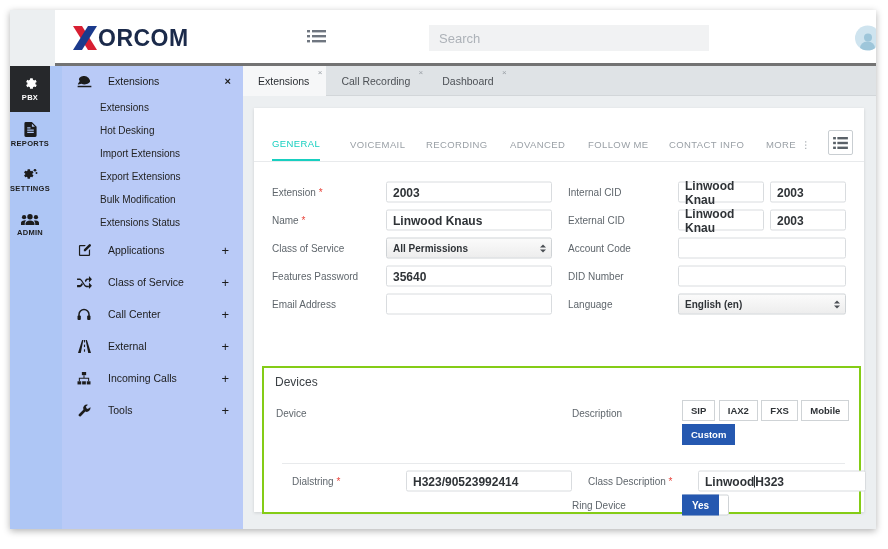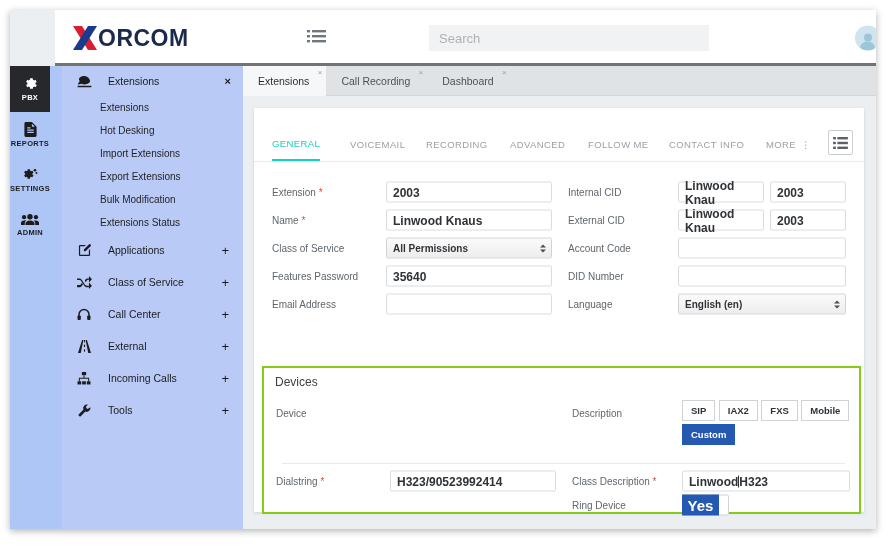--- a/index.html
+++ b/index.html
@@ -218,21 +218,21 @@
   .tbtn.first { margin-left: 0; }
   .tbtn.on { background: #2558b0; border-color: #2558b0; color: #fff; }
   .toggle {
     position: absolute; top: 50%; transform: translateY(-50%);
     height: 21px; width: 47px; border: 1px solid #cfd3d6;
     background: #fff; border-radius: 2px; cursor: pointer;
     display: flex; align-items: center;
   }
   .toggle .tg-on {
     height: 21px; width: 37px; background: #2558b0; color: #fff;
-    font-size: 15px; font-weight: bold;
+    font-size: 10px; font-weight: bold;
     display: flex; align-items: center; justify-content: center;
     margin: -1px 0 -1px -1px;
   }
   .caret-txt { position: relative; }
   .caret-txt:after {
     content: ""; display: inline-block; width: 1px; height: 12px;
     background: #2f3337; vertical-align: -2px;
   }
 </style>
 </head>
@@ -559,21 +559,21 @@
             <span class="tbtn">IAX2</span>
             <span class="tbtn">FXS</span>
             <span class="tbtn">Mobile</span>
             <br>
             <span class="tbtn on first" style="margin-top:3px">Custom</span>
           </div>
         </div>
 
         <div class="dev-divider"></div>
 
-        <div class="frow" style="position:absolute; left:0; top:100px; width:593px; height:26px">
+        <div class="frow" style="position:absolute; left:16px; top:100px; width:593px; height:26px">
           <span class="lbl" style="left:12px"><span>Dialstring</span> <span class="req">*</span></span>
           <div class="fld" style="left:126px; width:166px">
               <span>H323/90523992414</span>
             </div>
           <span class="lbl" style="left:308px"><span>Class Description</span> <span class="req">*</span></span>
           <div class="fld" style="left:418px; width:168px">
             <span class="caret-txt">Linwood</span>
               <span> H323</span>
           </div>
         </div>

